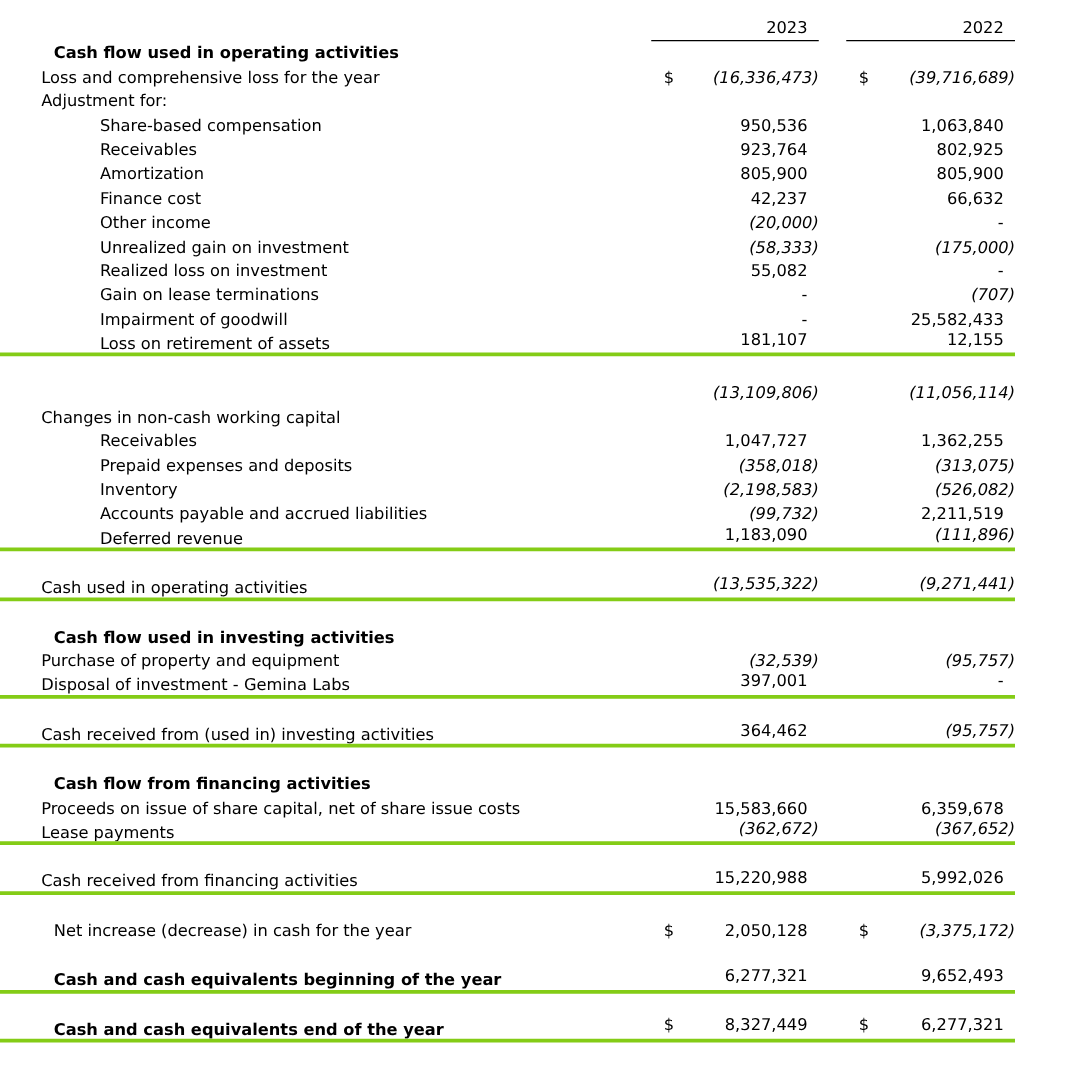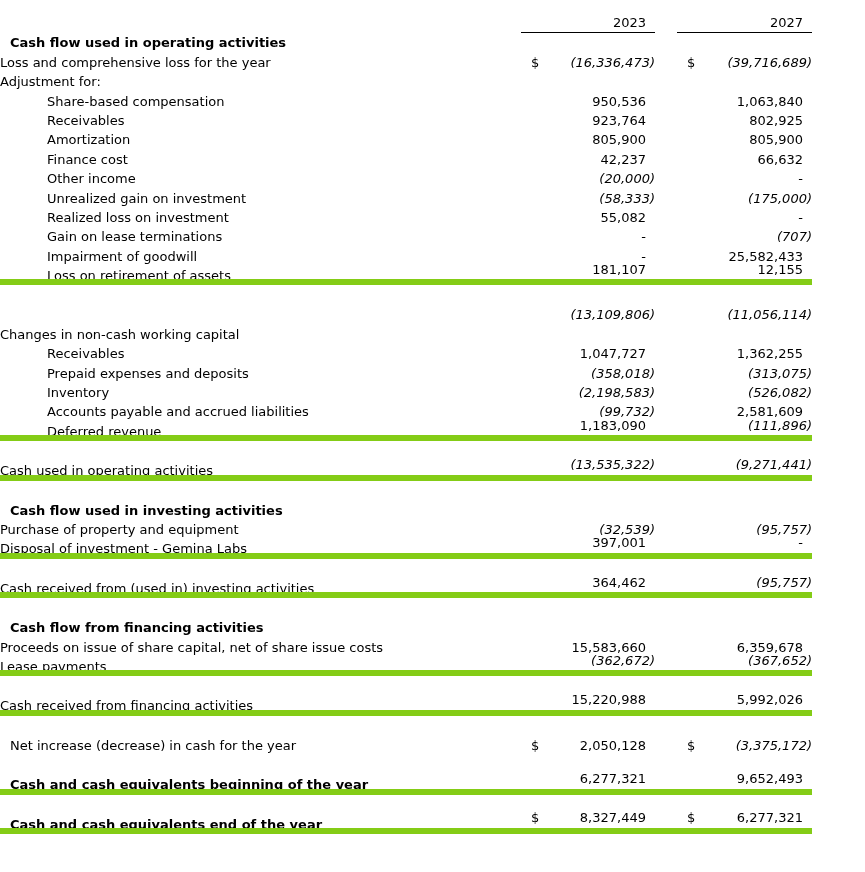--- a/index.html
+++ b/index.html
@@ -20,25 +20,26 @@
     width: 812px;
   }
   .row {
     display: flex;
     height: 19.4px;
     line-height: 19.4px;
     white-space: nowrap;
     box-sizing: border-box;
   }
   .row.spacer { height: 20px; }
-  .row.line-below { border-bottom: 6px solid #84cc16; }
+  .row.line-below { border-bottom: 3px solid #84cc16; }
   .label {
     flex: 1 1 auto;
     overflow: hidden;
     box-sizing: border-box;
+    margin-left: 33px;
   }
   .ind0 { padding-left: 10px; }
   .ind1 { }
   .ind2 { padding-left: 47px; }
   .bold { font-weight: 700; }
   .col {
     flex: 0 0 auto;
     display: flex;
     justify-content: space-between;
     align-items: flex-end;
@@ -60,21 +61,21 @@
 <div class="sheet">
   <div class="row header">
     <span class="label"></span>
     <div class="col c1">
       <span class="dollar"></span>
       <span class="num">2023</span>
     </div>
     <div class="gap"></div>
     <div class="col c2">
       <span class="dollar"></span>
-      <span class="num">2027</span>
+      <span class="num">2022</span>
     </div>
   </div>
   <div>
       <div class="row">
         <span class="label ind0 bold">Cash flow used in operating activities</span>
         <div class="col c1">
           <span class="dollar"></span>
           <span class="num"></span>
         </div>
         <div class="gap"></div>
@@ -290,21 +291,21 @@
       </div>
       <div class="row">
         <span class="label ind2">Accounts payable and accrued liabilities</span>
         <div class="col c1">
           <span class="dollar"></span>
           <span class="num paren">(99,732)</span>
         </div>
         <div class="gap"></div>
         <div class="col c2">
           <span class="dollar"></span>
-          <span class="num">2,581,609</span>
+          <span class="num">2,211,519</span>
         </div>
       </div>
       <div class="row line-below">
         <span class="label ind2">Deferred revenue</span>
         <div class="col c1">
           <span class="dollar"></span>
           <span class="num">1,183,090</span>
         </div>
         <div class="gap"></div>
         <div class="col c2">

